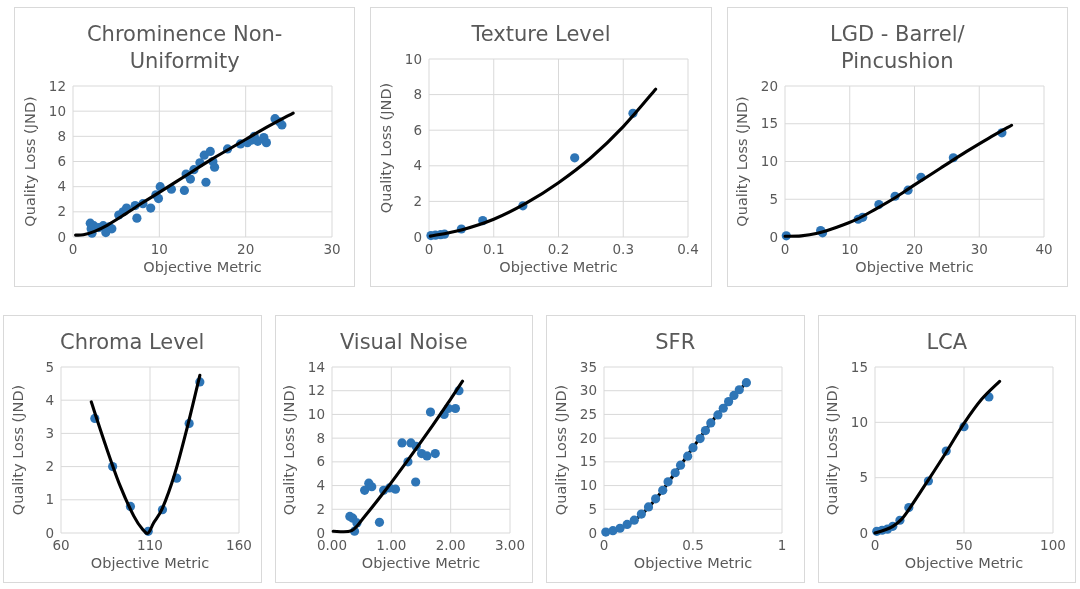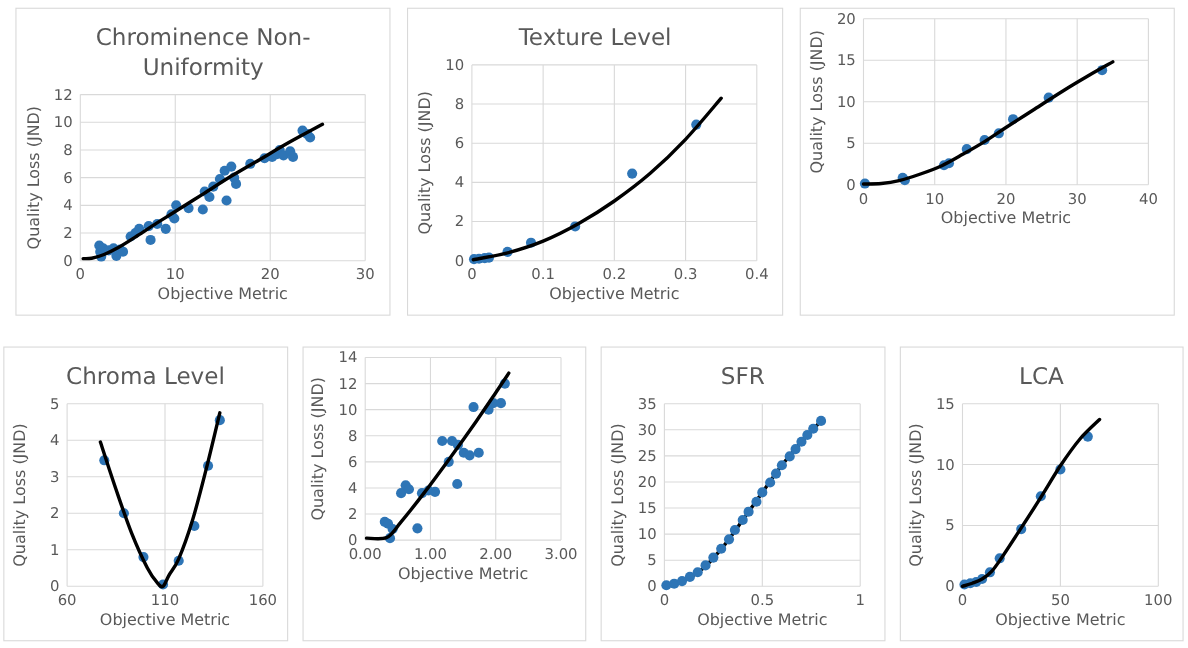--- a/index.html
+++ b/index.html
@@ -141,20 +141,22 @@
         <circle cx="67.53999999999999" cy="184.152" r="4.6" fill="#2E75B6"></circle>
         <circle cx="84.375" cy="178.99" r="4.6" fill="#2E75B6"></circle>
         <circle cx="105.7425" cy="170.624" r="4.6" fill="#2E75B6"></circle>
         <circle cx="145.8875" cy="155.85" r="4.6" fill="#2E75B6"></circle>
         <circle cx="197.6875" cy="107.78999999999999" r="4.6" fill="#2E75B6"></circle>
         <circle cx="255.9625" cy="63.28999999999999" r="4.6" fill="#2E75B6"></circle>
         <path d="M53.295 186.11C58.475 185.0716666666667 73.79916666666666 182.69833333333332 84.375 179.88C94.95083333333334 177.06166666666667 105.95833333333333 173.64999999999998 116.75 169.2C127.54166666666667 164.75 138.33333333333334 159.26166666666666 149.125 153.18C159.91666666666666 147.09833333333336 170.70833333333334 140.275 181.5 132.71C192.29166666666666 125.14500000000001 203.08333333333334 117.13499999999999 213.875 107.78999999999999C224.66666666666666 98.445 235.45833333333331 88.06166666666667 246.24999999999997 76.64C257.04166666666663 65.21833333333333 273.2291666666667 45.489999999999995 278.625 39.25999999999999" fill="none" stroke="#000000" stroke-width="3.1" stroke-linecap="round"></path>
       </svg>
   </section>
   <section class="panel">
+    <h2 class="chart-title">LGD - Barrel/
+Pincushion</h2>
     <svg class="chart-svg" width="328" height="202">
         <line x1="52" y1="9" x2="52" y2="160" stroke="#D9D9D9" stroke-width="1"></line>
         <line x1="116.75" y1="9" x2="116.75" y2="160" stroke="#D9D9D9" stroke-width="1"></line>
         <line x1="181.5" y1="9" x2="181.5" y2="160" stroke="#D9D9D9" stroke-width="1"></line>
         <line x1="246.25" y1="9" x2="246.25" y2="160" stroke="#D9D9D9" stroke-width="1"></line>
         <line x1="311" y1="9" x2="311" y2="160" stroke="#D9D9D9" stroke-width="1"></line>
         <line x1="52" y1="160" x2="311" y2="160" stroke="#D9D9D9" stroke-width="1"></line>
         <line x1="52" y1="122.25" x2="311" y2="122.25" stroke="#D9D9D9" stroke-width="1"></line>
         <line x1="52" y1="84.5" x2="311" y2="84.5" stroke="#D9D9D9" stroke-width="1"></line>
         <line x1="52" y1="46.75" x2="311" y2="46.75" stroke="#D9D9D9" stroke-width="1"></line>
@@ -216,20 +218,21 @@
         <circle cx="121.42" cy="148.44" r="4.6" fill="#2E75B6"></circle>
         <circle cx="139.22" cy="173.34" r="4.6" fill="#2E75B6"></circle>
         <circle cx="153.45999999999998" cy="151.76" r="4.6" fill="#2E75B6"></circle>
         <circle cx="167.7" cy="120.22" r="4.6" fill="#2E75B6"></circle>
         <circle cx="180.16" cy="65.44000000000001" r="4.6" fill="#2E75B6"></circle>
         <circle cx="190.84" cy="23.940000000000026" r="4.6" fill="#2E75B6"></circle>
         <path d="M82.26 43.859999999999985C84.63333333333334 51.05333333333332 91.75333333333333 73.18666666666665 96.5 87.02C101.24666666666667 100.85333333333334 105.99333333333334 114.96333333333334 110.74000000000001 126.86000000000001C115.48666666666668 138.7566666666667 121.12333333333332 150.93 124.97999999999999 158.4C128.83666666666664 165.87 131.50666666666666 168.91333333333336 133.88 171.68C136.25333333333333 174.44666666666666 137.44 176.10666666666668 139.22 175C141 173.89333333333332 142.18666666666667 169.19 144.56 165.04C146.93333333333334 160.89 149.89999999999998 158.39999999999998 153.45999999999998 150.1C157.01999999999998 141.8 161.76666666666668 128.79666666666668 165.92000000000002 115.24000000000001C170.07333333333335 101.68333333333334 174.22666666666666 85.08333333333333 178.38 68.75999999999999C182.53333333333333 52.43666666666665 188.76333333333332 25.876666666666672 190.84 17.30000000000001" fill="none" stroke="#000000" stroke-width="3.1" stroke-linecap="round"></path>
       </svg>
   </section>
   <section class="panel">
+    <h2 class="chart-title">Visual Noise</h2>
     <svg class="chart-svg" width="247" height="217">
         <line x1="52" y1="9" x2="52" y2="175" stroke="#D9D9D9" stroke-width="1"></line>
         <line x1="111.33333333333333" y1="9" x2="111.33333333333333" y2="175" stroke="#D9D9D9" stroke-width="1"></line>
         <line x1="170.66666666666666" y1="9" x2="170.66666666666666" y2="175" stroke="#D9D9D9" stroke-width="1"></line>
         <line x1="230" y1="9" x2="230" y2="175" stroke="#D9D9D9" stroke-width="1"></line>
         <line x1="52" y1="175" x2="230" y2="175" stroke="#D9D9D9" stroke-width="1"></line>
         <line x1="52" y1="151.28571428571428" x2="230" y2="151.28571428571428" stroke="#D9D9D9" stroke-width="1"></line>
         <line x1="52" y1="127.57142857142858" x2="230" y2="127.57142857142858" stroke="#D9D9D9" stroke-width="1"></line>
         <line x1="52" y1="103.85714285714286" x2="230" y2="103.85714285714286" stroke="#D9D9D9" stroke-width="1"></line>
         <line x1="52" y1="80.14285714285715" x2="230" y2="80.14285714285715" stroke="#D9D9D9" stroke-width="1"></line>

